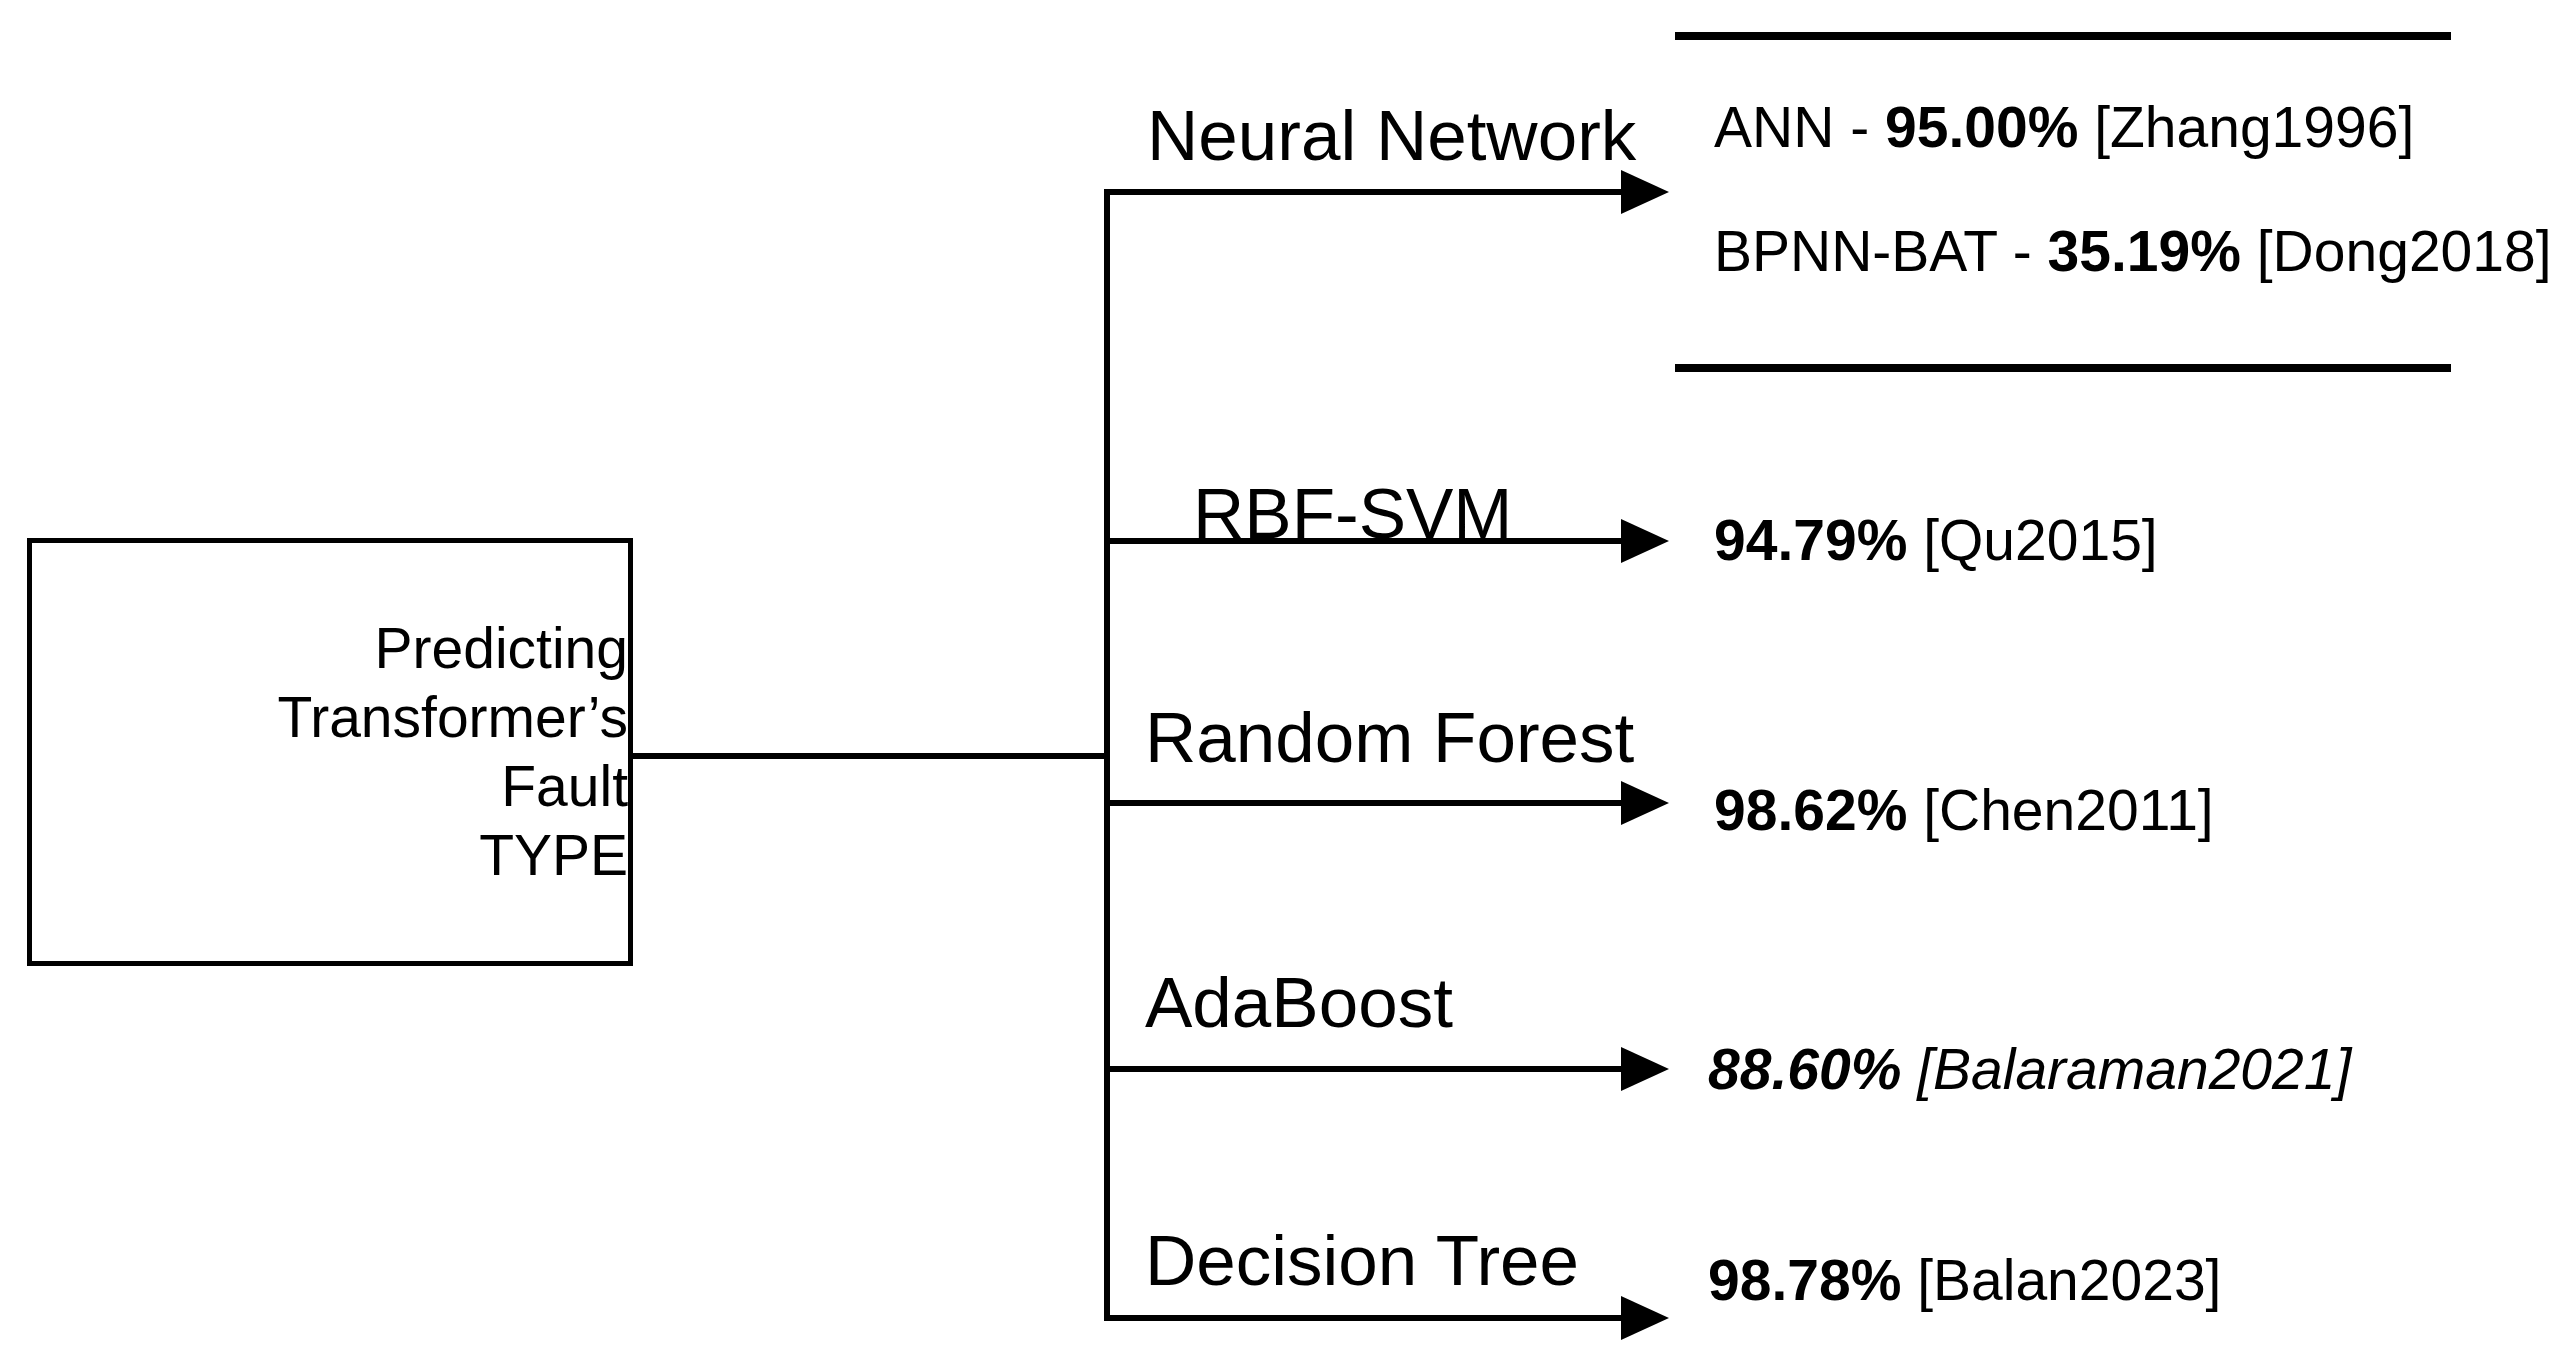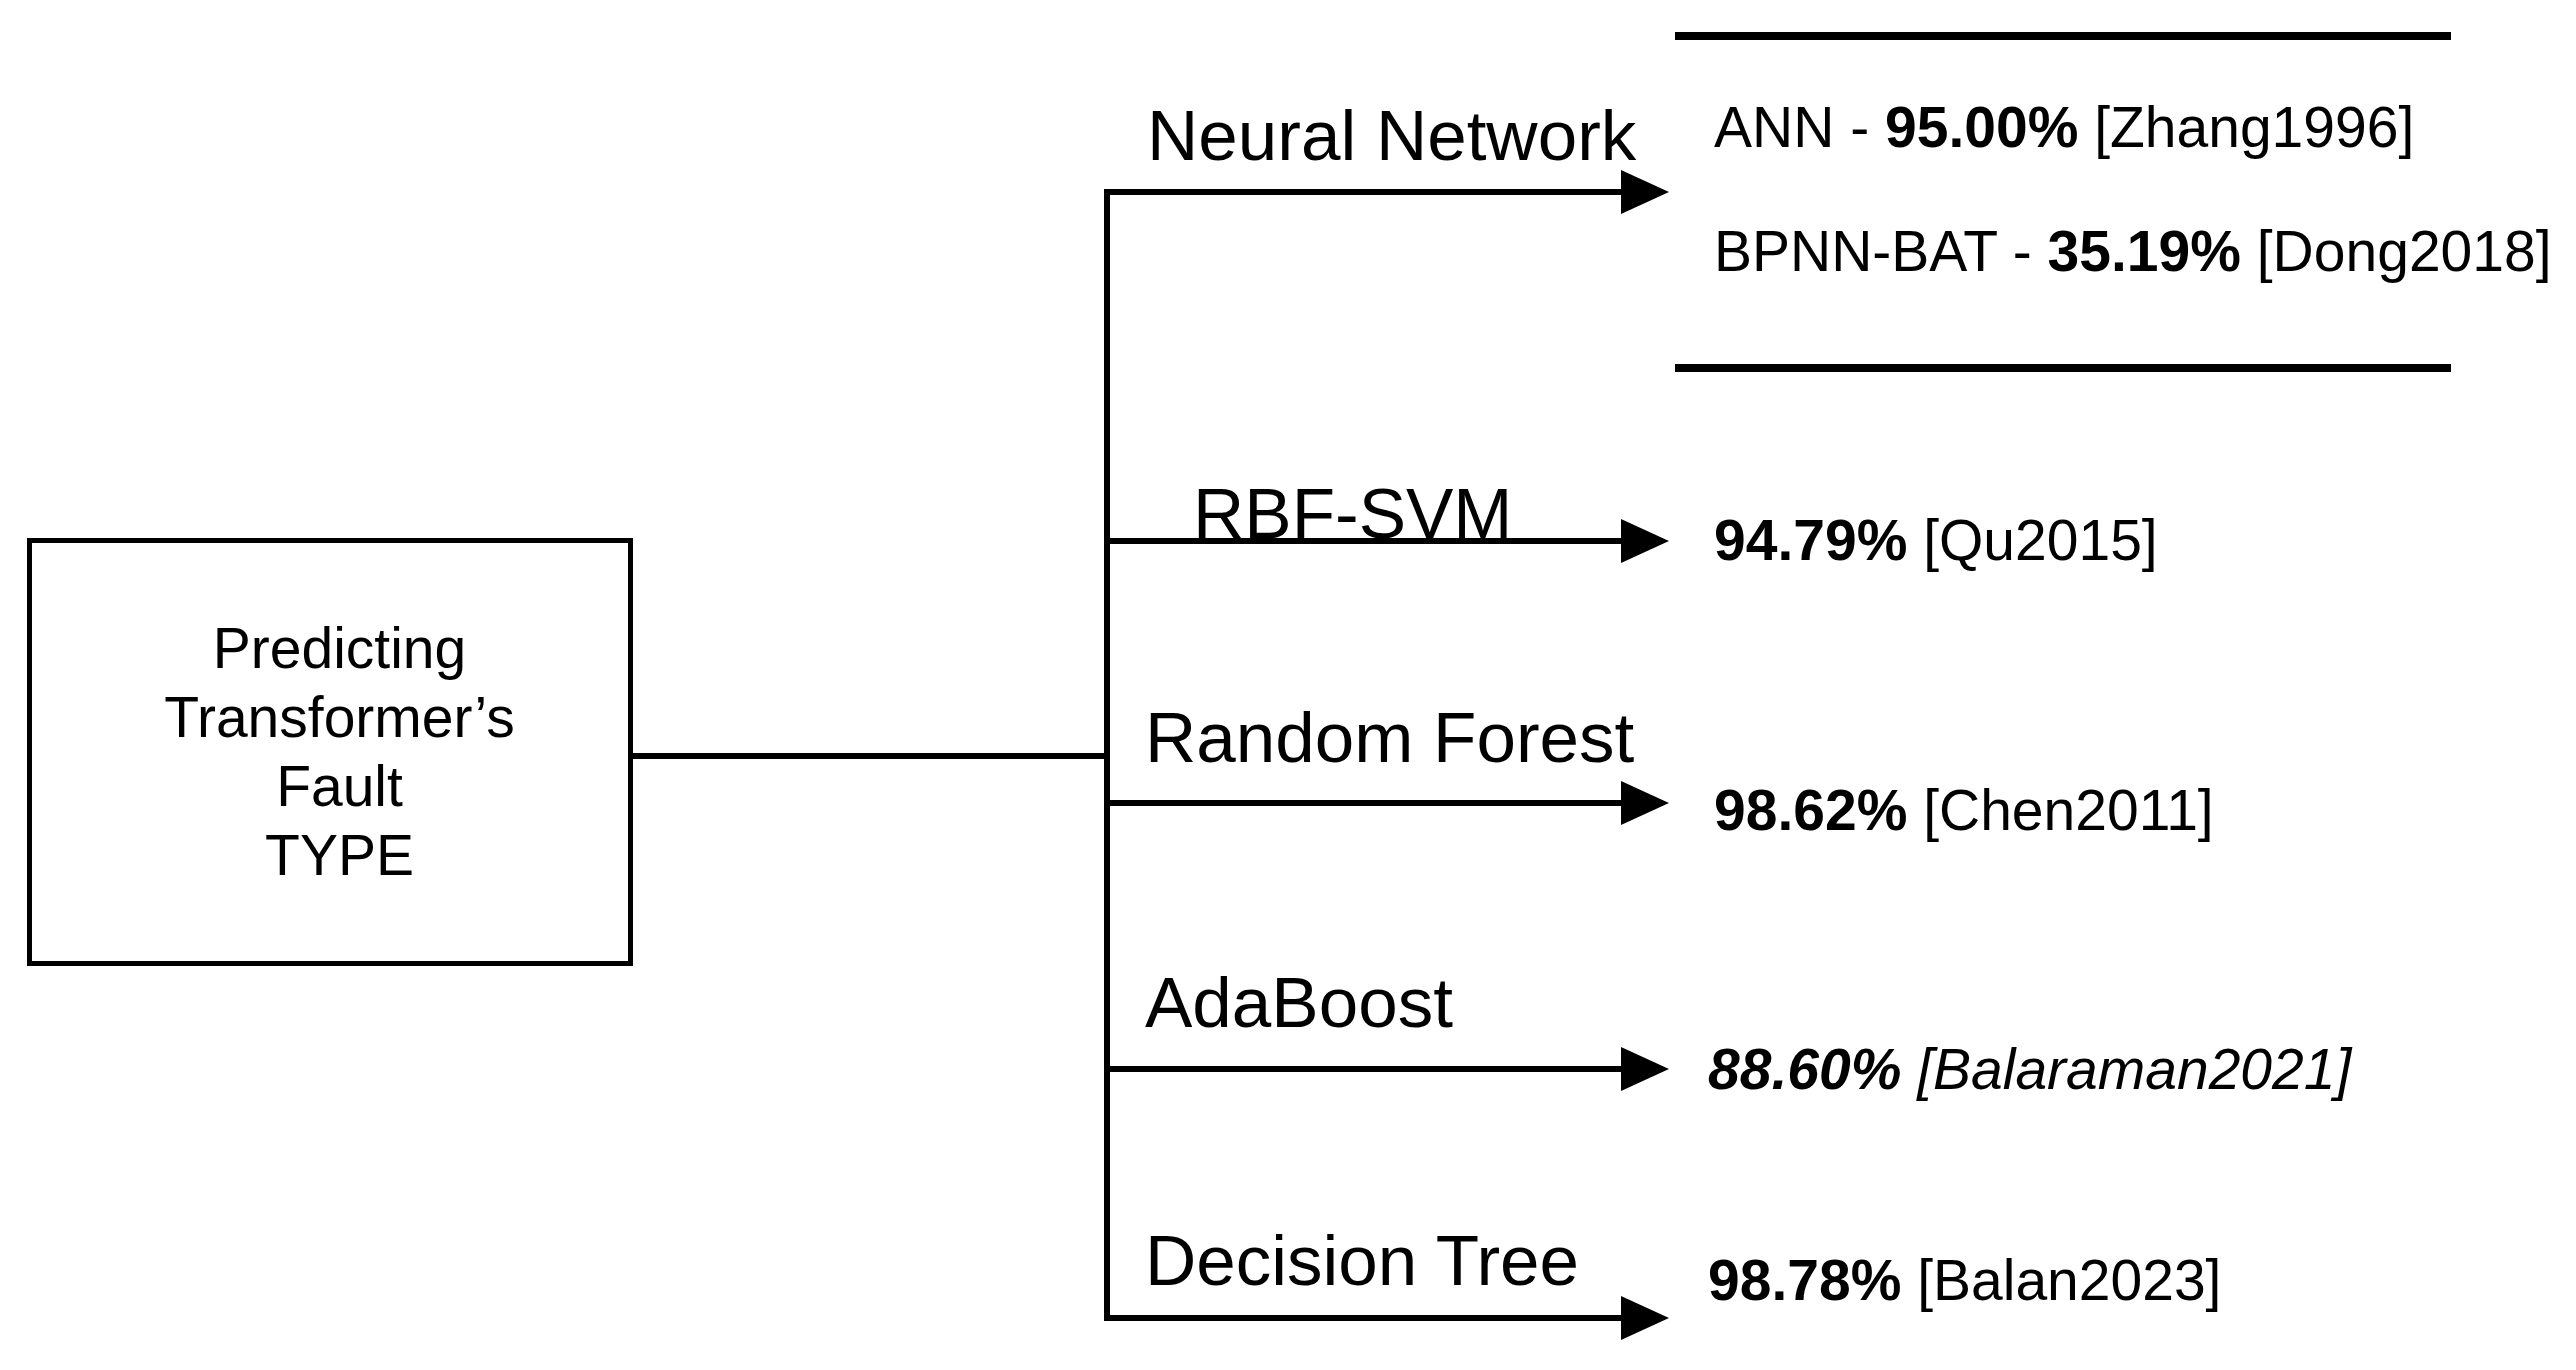--- a/index.html
+++ b/index.html
@@ -24,21 +24,21 @@
     border-left: 48px solid #000000;
   }
   .root-box {
     position: absolute;
     left: 27px; top: 538px;
     width: 606px; height: 428px;
     border: 5.7px solid #000000;
     box-sizing: border-box;
     display: flex;
     flex-direction: column;
-    align-items: center;
+    align-items: flex-end;
     justify-content: center;
     text-align: center;
     font-size: 57px;
     line-height: 69px;
     padding-left: 19px;
   }
   .branch-label {
     position: absolute;
     font-size: 71px;
     line-height: 69px;

